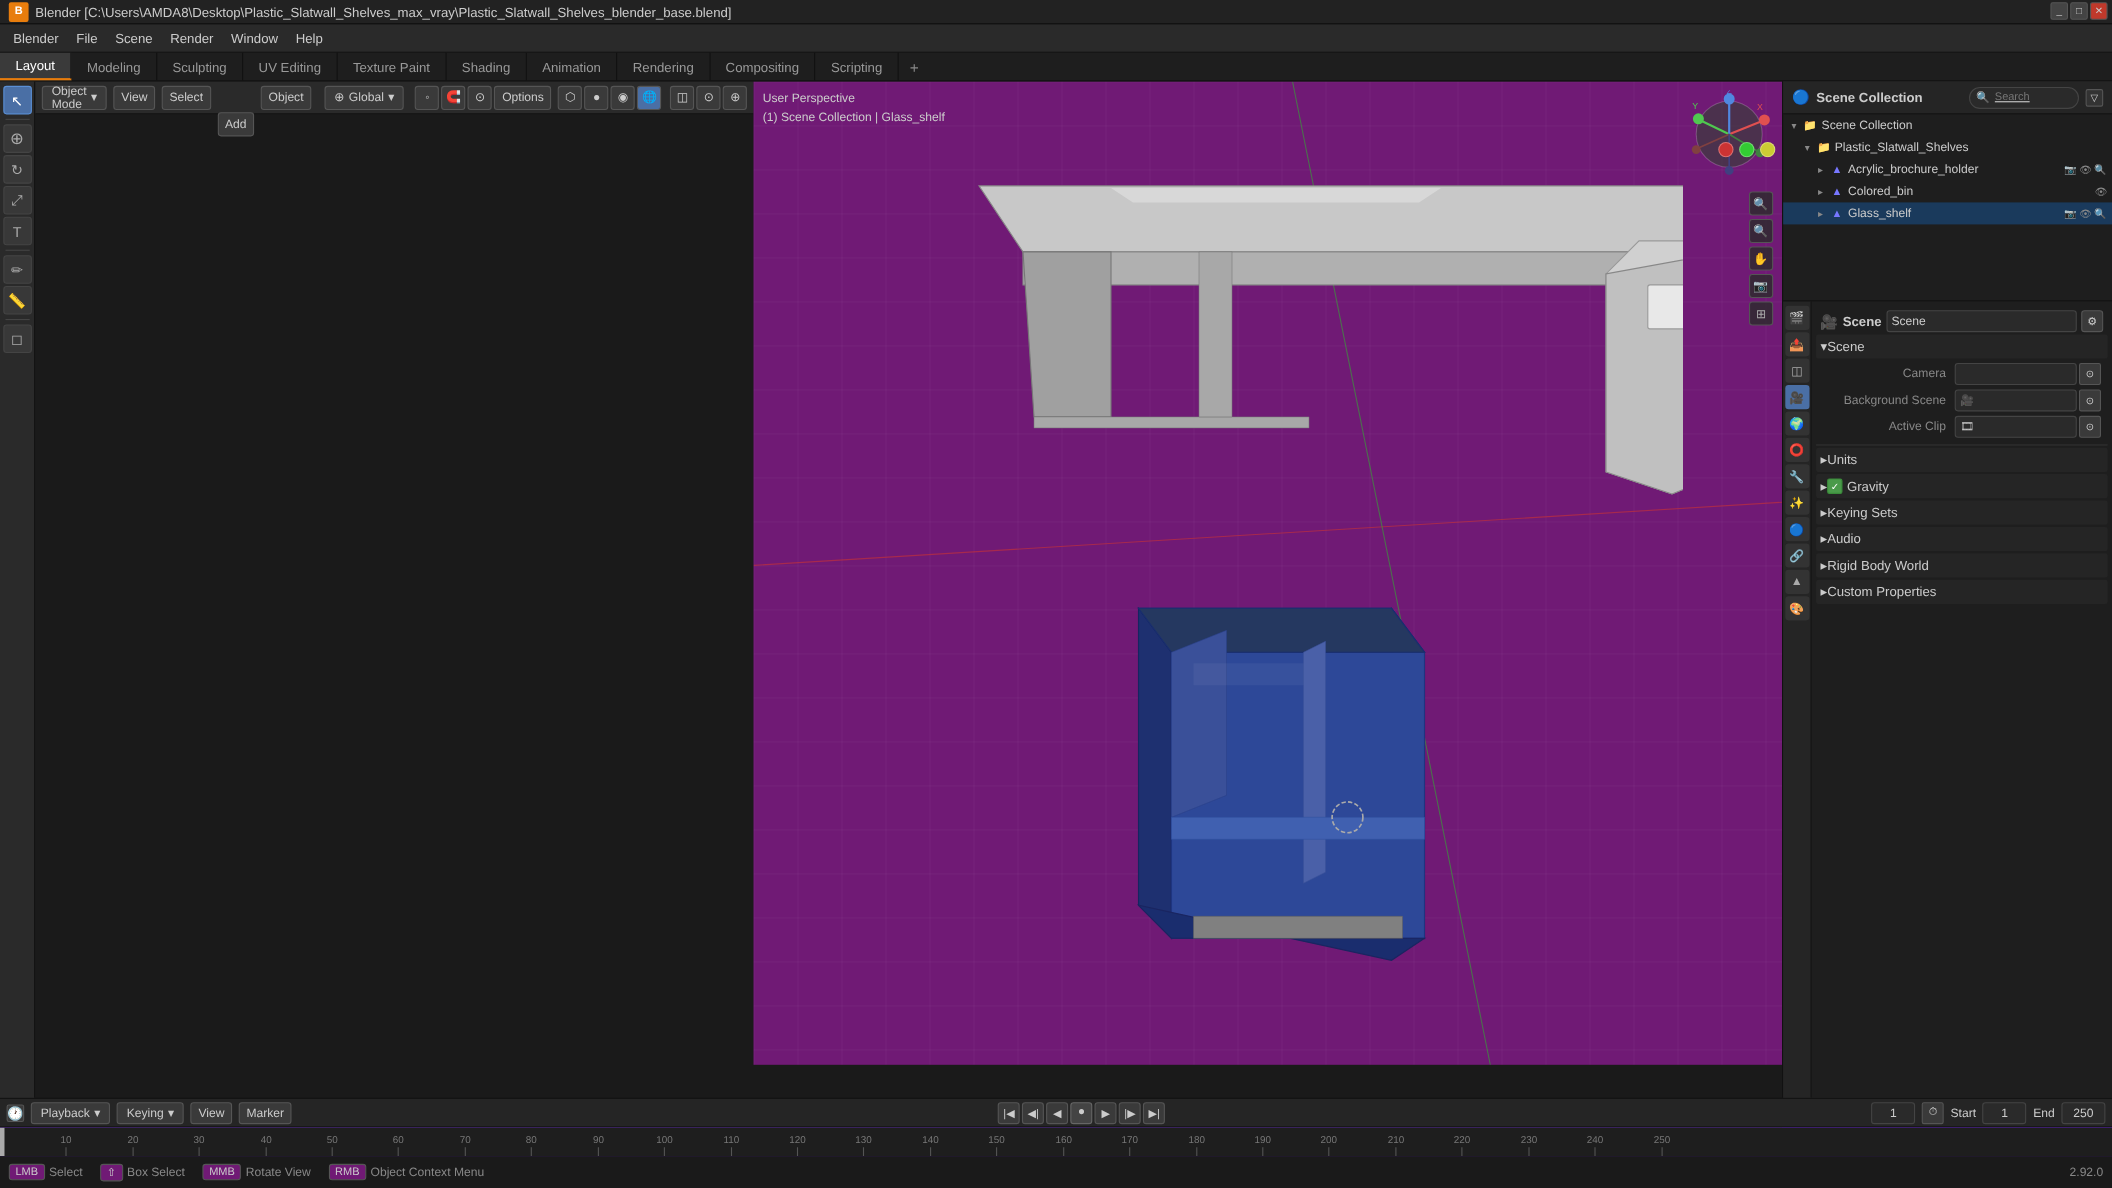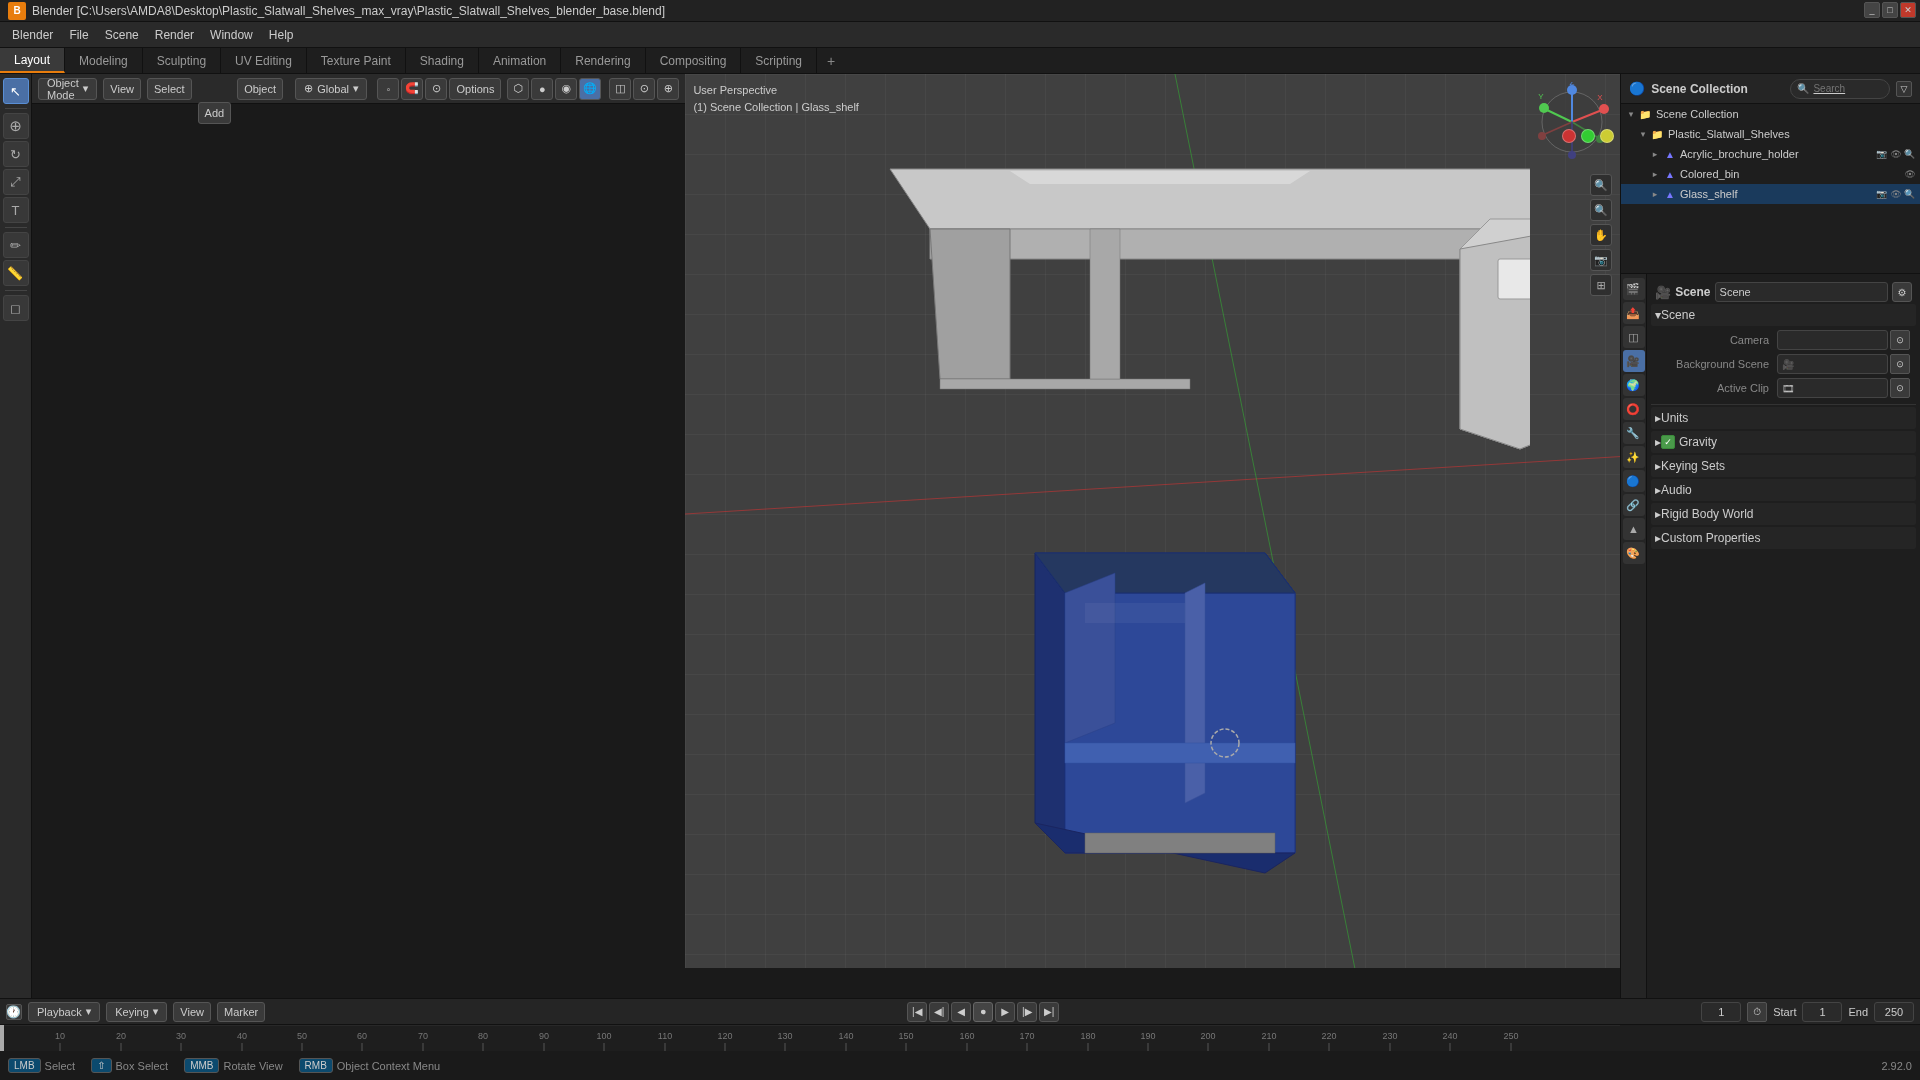--- a/index.html
+++ b/index.html
@@ -150,21 +150,21 @@
       border: 1px solid #555;
       border-radius: 3px;
       cursor: pointer;
       display: flex; align-items: center; justify-content: center;
       font-size: 11px; color: #ccc;
     }
     .vp-btn.active { background: #4a6fa5; }
     #viewport-canvas {
       width: 100%;
       height: calc(100% - 30px);
-      background: #404040;
+      background: #701a75;
       position: relative;
       overflow: hidden;
     }
     
     #viewport-canvas::before {
       content: '';
       position: absolute;
       top: 0; left: 0; right: 0; bottom: 0;
       background-image:
         linear-gradient(rgba(255,255,255,0.04) 1px, transparent 1px),
@@ -366,21 +366,21 @@
       gap: 16px;
     }
     .status-item {
       display: flex;
       align-items: center;
       gap: 4px;
       font-size: 11px;
       color: #888;
     }
     .status-key {
-      background: #0c4a6e;
+      background: #701a75;
       border: 1px solid #555;
       border-radius: 3px;
       padding: 1px 5px;
       font-size: 10px;
       color: #ccc;
     }
     .status-right {
       margin-left: auto;
       font-size: 11px;
       color: #888;

